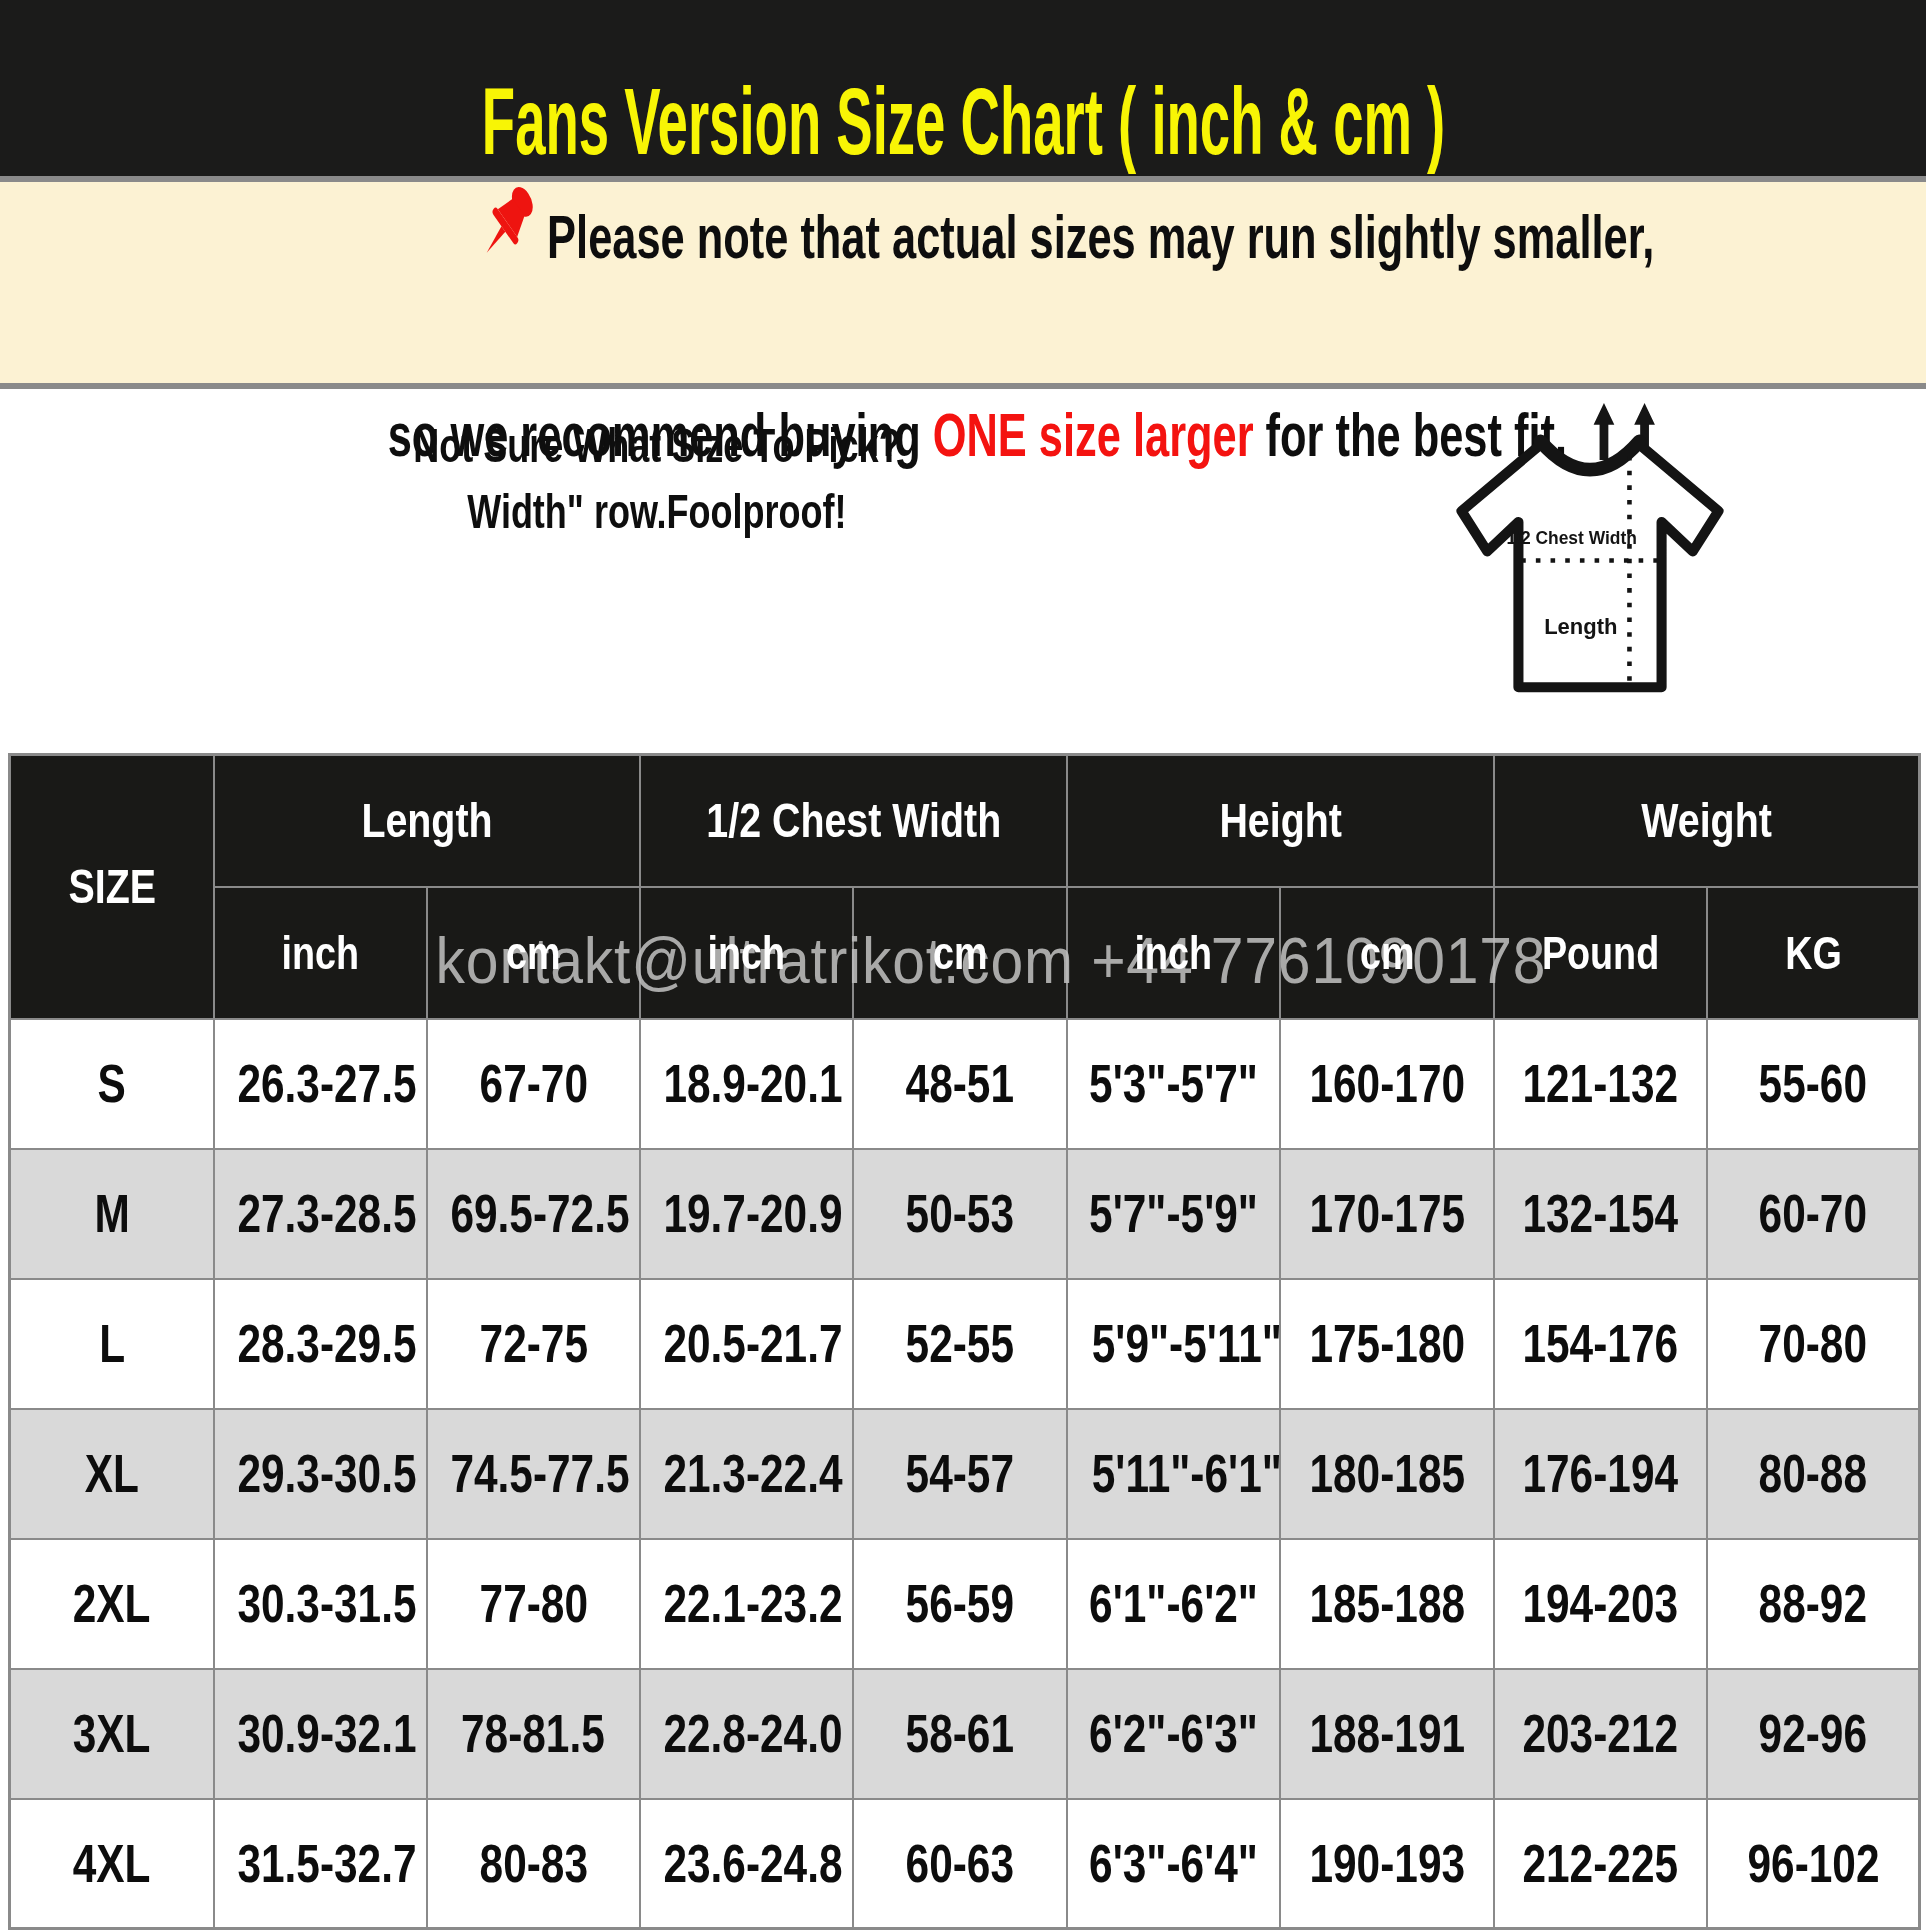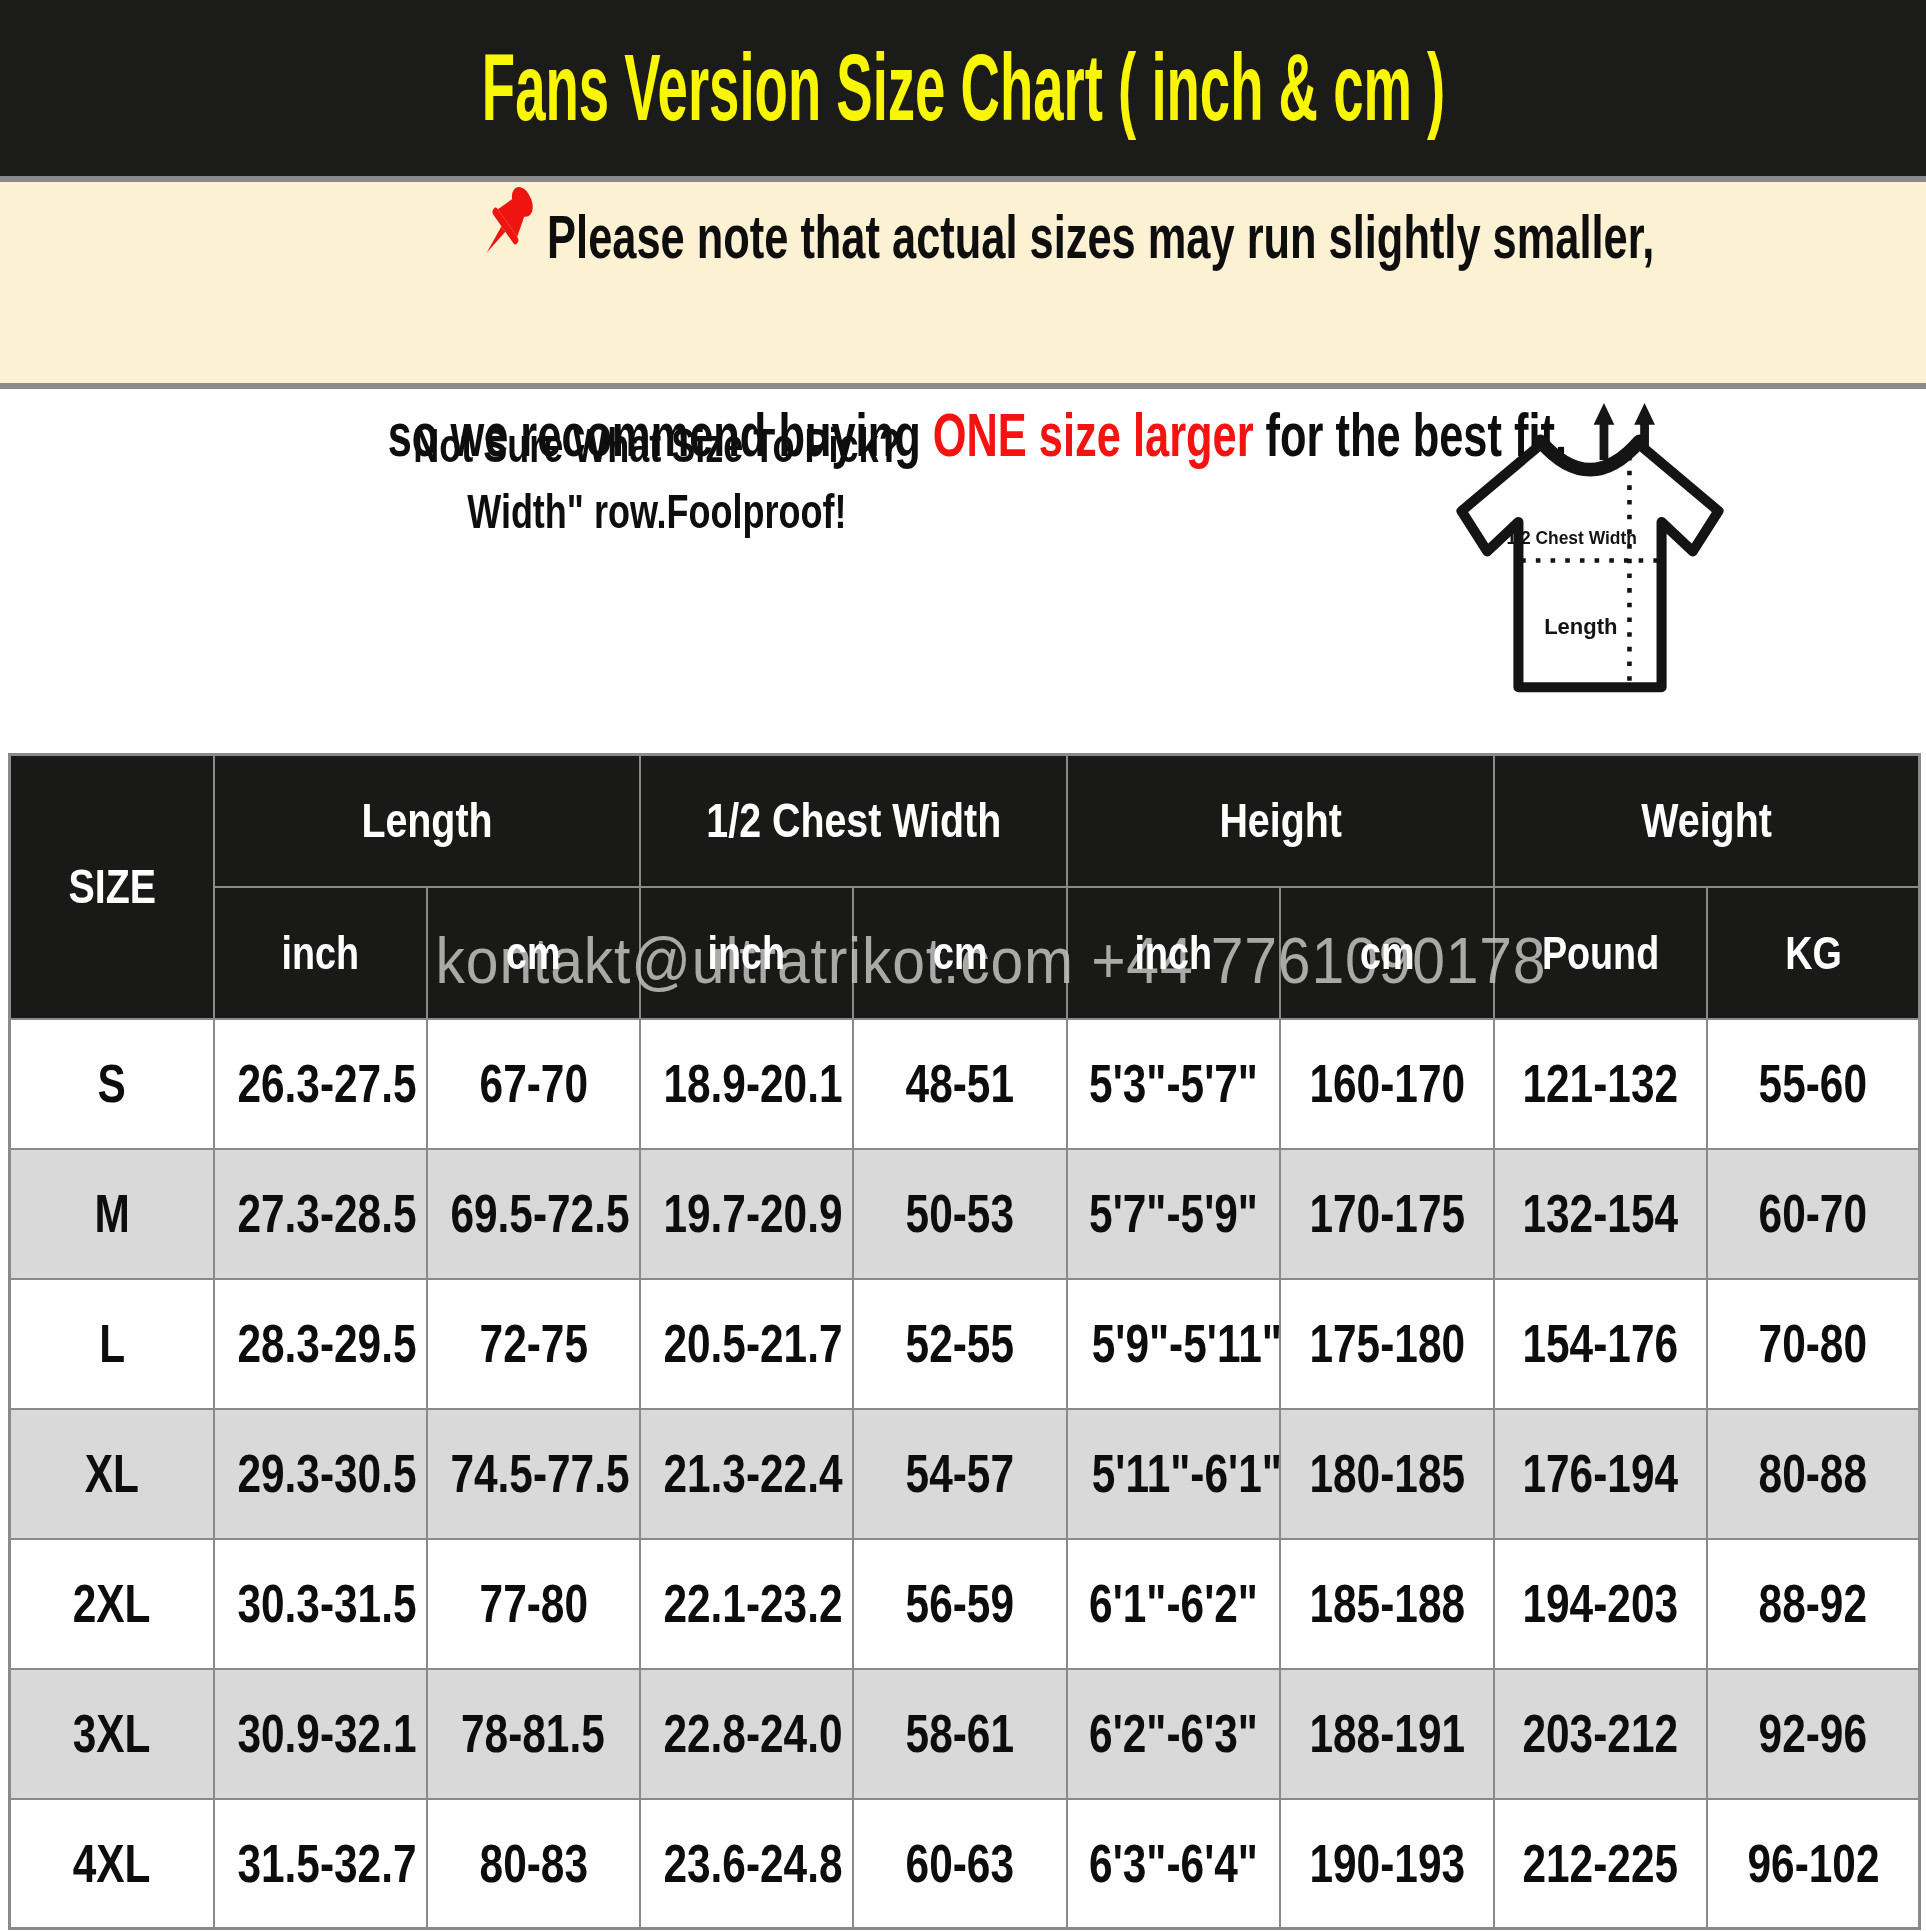--- a/index.html
+++ b/index.html
@@ -4,21 +4,21 @@
 <style>
   html,body{margin:0;padding:0;background:#ffffff;}
   .page{
     position:relative;width:1927px;height:1931px;overflow:hidden;
     font-family:"Liberation Sans",sans-serif;background:#ffffff;color:#0e0e0e;
   }
   .cond{display:inline-block;white-space:nowrap;transform-origin:center center;}
   
   .titlebar{
     height:176px;background:#1b1b1a;border-bottom:6.4px solid #8a8a8a;
-    display:flex;align-items:center;justify-content:center;box-sizing:content-box;
+    display:flex;align-items:flex-end;justify-content:center;box-sizing:content-box;
   }
   .titlebar .title{
     color:#f8f505;font-weight:bold;font-size:94px;letter-spacing:0px;
     transform:scaleX(.58);
   }
   
   .notice{
     height:201px;background:#fcf2d3;border-bottom:6.4px solid #8a8a8a;
     display:flex;flex-direction:column;align-items:flex-end;justify-content:center;
   }

